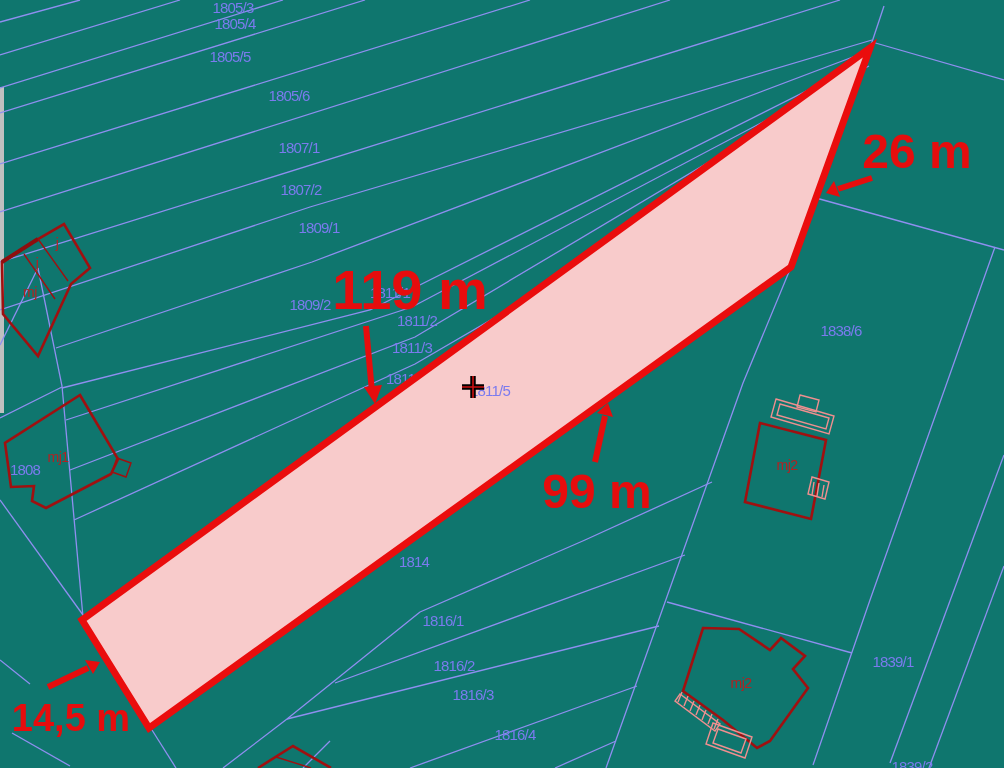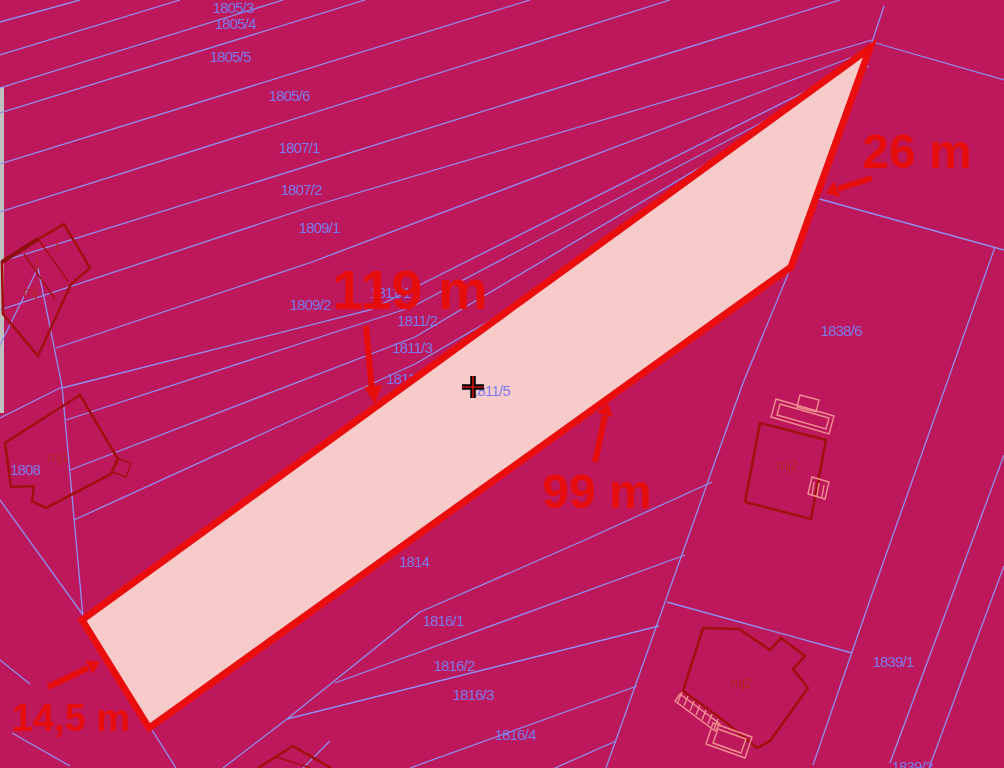--- a/index.html
+++ b/index.html
@@ -1,16 +1,16 @@
 <!DOCTYPE html>
 <html><head>
 <meta charset="utf-8">
 <style>
   html,body{margin:0;padding:0;background:#ffffff;}
-  .map-wrap{position:relative;width:1004px;height:768px;overflow:hidden;background:#be185d;}
+  .map-wrap{position:relative;width:1004px;height:768px;overflow:hidden;background:#0f766e;}
   svg{display:block;}
   text{font-family:"Liberation Sans","DejaVu Sans",sans-serif;}
   .parcel-label{fill:#7b7bee;font-size:15px;letter-spacing:-0.8px;}
   .building-label{fill:#b32222;font-size:14px;letter-spacing:-0.5px;}
   .blue-line{stroke:#8f8ff0;stroke-width:1.3;fill:none;}
   .grey-bar{fill:#c0c0c0;}
   .hl{fill:#f8cbcb;stroke:#ea0d0d;stroke-width:7;stroke-linejoin:miter;}
   .bld{stroke:#a01010;stroke-width:2.6;fill:none;stroke-linejoin:miter;}
   .bld-thick{stroke:#8e0e0e;stroke-width:4;fill:none;}
   .bld-thin{stroke:#a01010;stroke-width:1.4;fill:none;}

